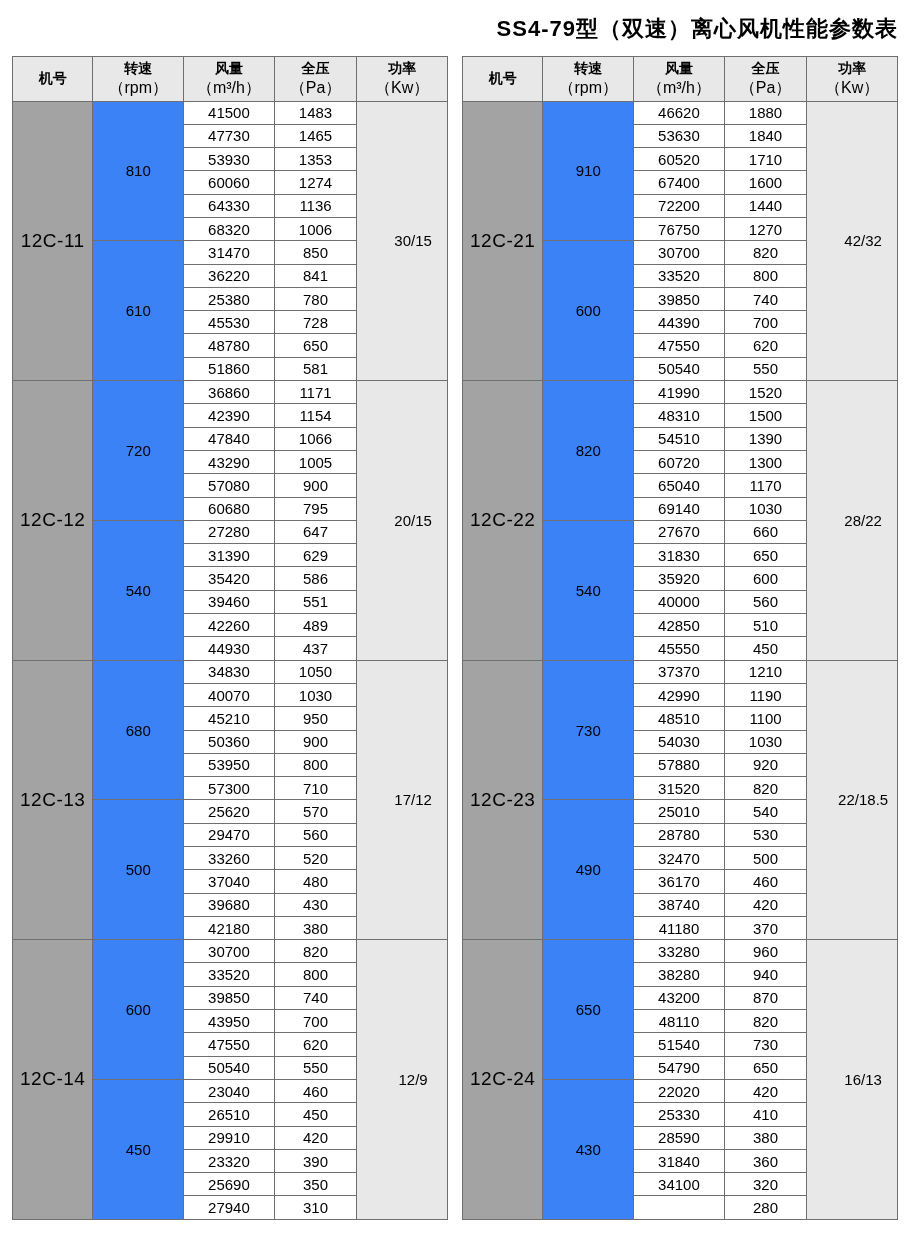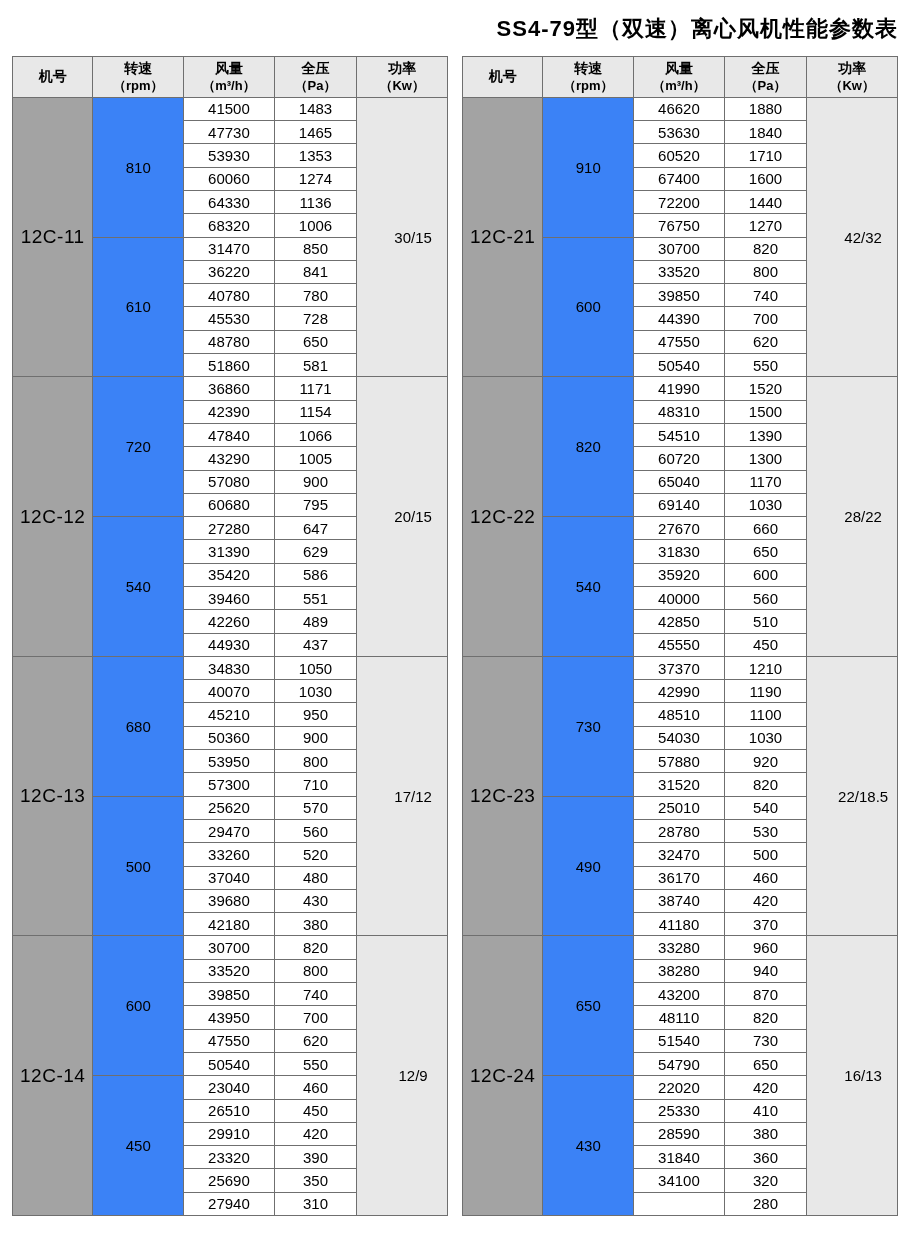--- a/index.html
+++ b/index.html
@@ -45,21 +45,21 @@
     background:#fff;
   }
   thead th{
     background:#e8e8e8;
     font-weight:bold;
     font-size:14px;
     height:23px;
     line-height:1.25;
     padding:3px 0;
   }
-  thead th .l2{display:block;font-size:13px;font-weight:bold;}
+  thead th .l2{display:block;font-size:16px;font-weight:normal;}
   td.model{
     background:#a3a3a3;
     font-size:19px;
     letter-spacing:0.5px;
   }
   td.rpm{
     background:#3b82f6;
     font-size:15px;
   }
   td.kw{
@@ -147,21 +147,21 @@
           <tr>
             <td class="rpm" rowspan="6">610</td>
             <td class="num">31470</td>
             <td class="num">850</td>
           </tr>
           <tr>
             <td class="num">36220</td>
             <td class="num">841</td>
           </tr>
           <tr>
-            <td class="num">40780</td>
+            <td class="num">25380</td>
             <td class="num">780</td>
           </tr>
           <tr>
             <td class="num">45530</td>
             <td class="num">728</td>
           </tr>
           <tr>
             <td class="num">48780</td>
             <td class="num">650</td>
           </tr>

